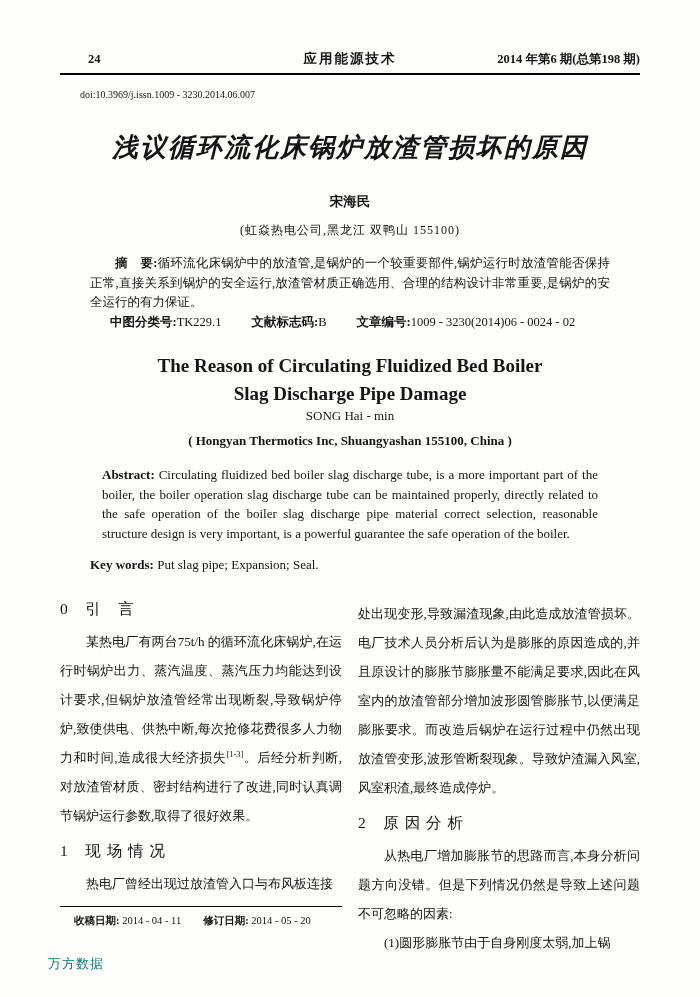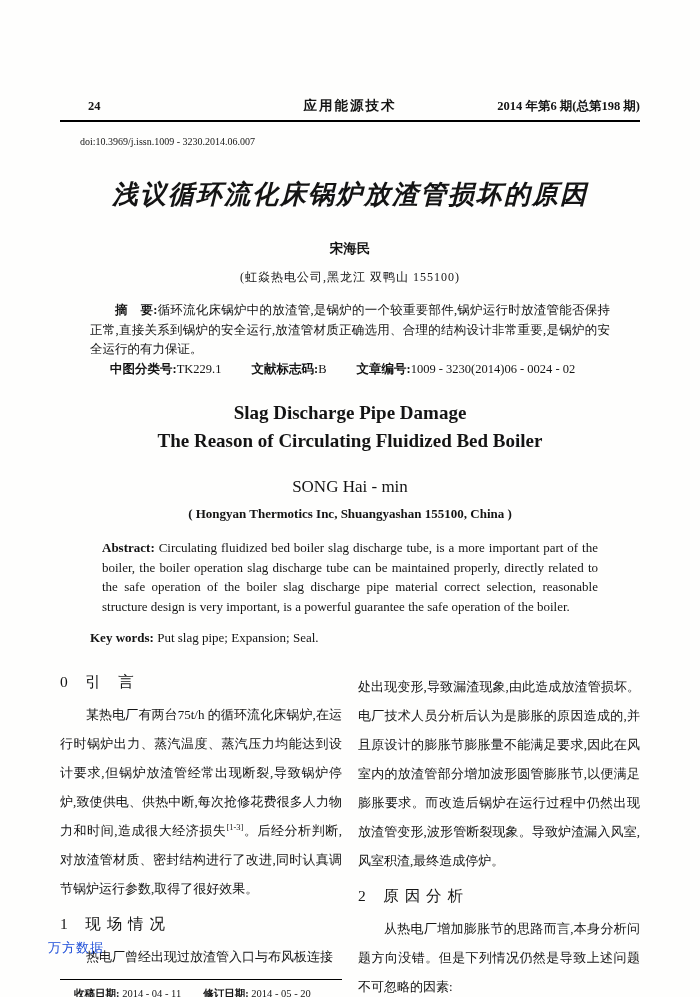--- a/index.html
+++ b/index.html
@@ -14,21 +14,20 @@
     padding:50px 60px 0 60px;
     overflow:hidden;
   }
   
   .journal-header{
     display:grid;
     grid-template-columns:1fr auto 1fr;
     align-items:baseline;
     font-weight:bold;
     font-size:12.5px;
-    margin-top:47px;
   }
   .journal-header .pageno{padding-left:28px;}
   .journal-header .journal{font-size:13.5px;letter-spacing:2px;}
   .journal-header .issue{text-align:right;font-size:12.5px;}
   .header-rule{border:none;border-top:2.5px solid #000;margin:5px 0 0 0;}
   .doi-line{margin:14px 0 0 20px;font-size:10px;}
 
   
   .title-cn{
     text-align:center;font-size:26px;font-weight:bold;
@@ -42,21 +41,21 @@
   .abs-block p{margin:0;text-indent:2em;}
   .bold{font-weight:bold;}
   .kw-line{margin:0 30px;padding-left:20px;font-size:12.5px;line-height:19.5px;}
   .meta-line{
     margin:0 30px;padding-left:20px;font-size:12.5px;line-height:19.5px;
     display:flex;gap:30px;white-space:nowrap;
   }
 
   
   .title-en{text-align:center;font-size:19px;font-weight:bold;line-height:28px;margin:20px 0 0 0;}
-  .author-en{text-align:center;font-size:17px;margin-top:22px;}
+  .author-en{text-align:center;font-size:13px;}
   .affil-en{text-align:center;font-size:13px;font-weight:bold;margin-top:9px;}
   .abs-en{margin:16px 30px 0 30px;font-size:13px;line-height:19.5px;text-align:justify;}
   .abs-en p{margin:12px;}
   .kw-en{margin:0 30px;font-size:13px;line-height:19.5px;}
 
   
   .columns{display:flex;gap:16px;margin-top:24px;}
   .col{flex:1;min-width:0;}
   .section-h{
     font-size:15.5px;font-weight:normal;
@@ -74,22 +73,22 @@
   .footnote{margin-top:8px;font-size:10.5px;line-height:16px;}
   .fn-rule{border:none;border-top:1.5px solid #000;margin:0 0 6px 0;}
   .fn-dates{display:flex;gap:22px;padding-left:14px;}
   .fn-bio{display:flex;padding-left:14px;}
   .fn-bio .label{white-space:nowrap;}
   .fn-bio .val{flex:1;}
   .footnote .label{font-weight:bold;}
 
   
   .watermark{
-    position:absolute;left:48px;bottom:40px;
-    font-size:13px;color:#1d4ed8;letter-spacing:1px;
+    position:absolute;left:48px;bottom:24px;
+    font-size:13px;color:#0f766e;letter-spacing:1px;
     font-family:"Liberation Sans", sans-serif;
   }
 </style>
 </head>
 <body>
 
 <div class="page">
 
   <div class="journal-header">
     <span class="pageno">24</span>
@@ -107,22 +106,22 @@
   <div class="abs-block">
     <p><span class="bold">摘　要:</span><span>循环流化床锅炉中的放渣管,是锅炉的一个较重要部件,锅炉运行时放渣管能否保持正常,直接关系到锅炉的安全运行,放渣管材质正确选用、合理的结构设计非常重要,是锅炉的安全运行的有力保证。</span></p>
   </div>
   <div class="meta-line">
     <span><span class="bold">中图分类号:</span><span>TK229.1</span></span>
     <span><span class="bold">文献标志码:</span><span>B</span></span>
     <span><span class="bold">文章编号:</span><span>1009 - 3230(2014)06 - 0024 - 02</span></span>
   </div>
 
   <h2 class="title-en">
+    <div>The Reason of Circulating Fluidized Bed Boiler</div>
     <div>Slag Discharge Pipe Damage</div>
-    <div>The Reason of Circulating Fluidized Bed Boiler</div>
   </h2>
   <div class="author-en">SONG Hai - min</div>
   <div class="affil-en">( Hongyan Thermotics Inc, Shuangyashan 155100, China )</div>
 
   <div class="abs-en">
     <p><span class="bold">Abstract:</span><span> Circulating fluidized bed boiler slag discharge tube, is a more important part of the boiler, the boiler operation slag discharge tube can be maintained properly, directly related to the safe operation of the boiler slag discharge pipe material correct selection, reasonable structure design is very important, is a powerful guarantee the safe operation of the boiler.</span></p>
   </div>
   <div class="kw-en">
     <span class="bold">Key words:</span><span> Put slag pipe; Expansion; Seal.</span>
   </div>

